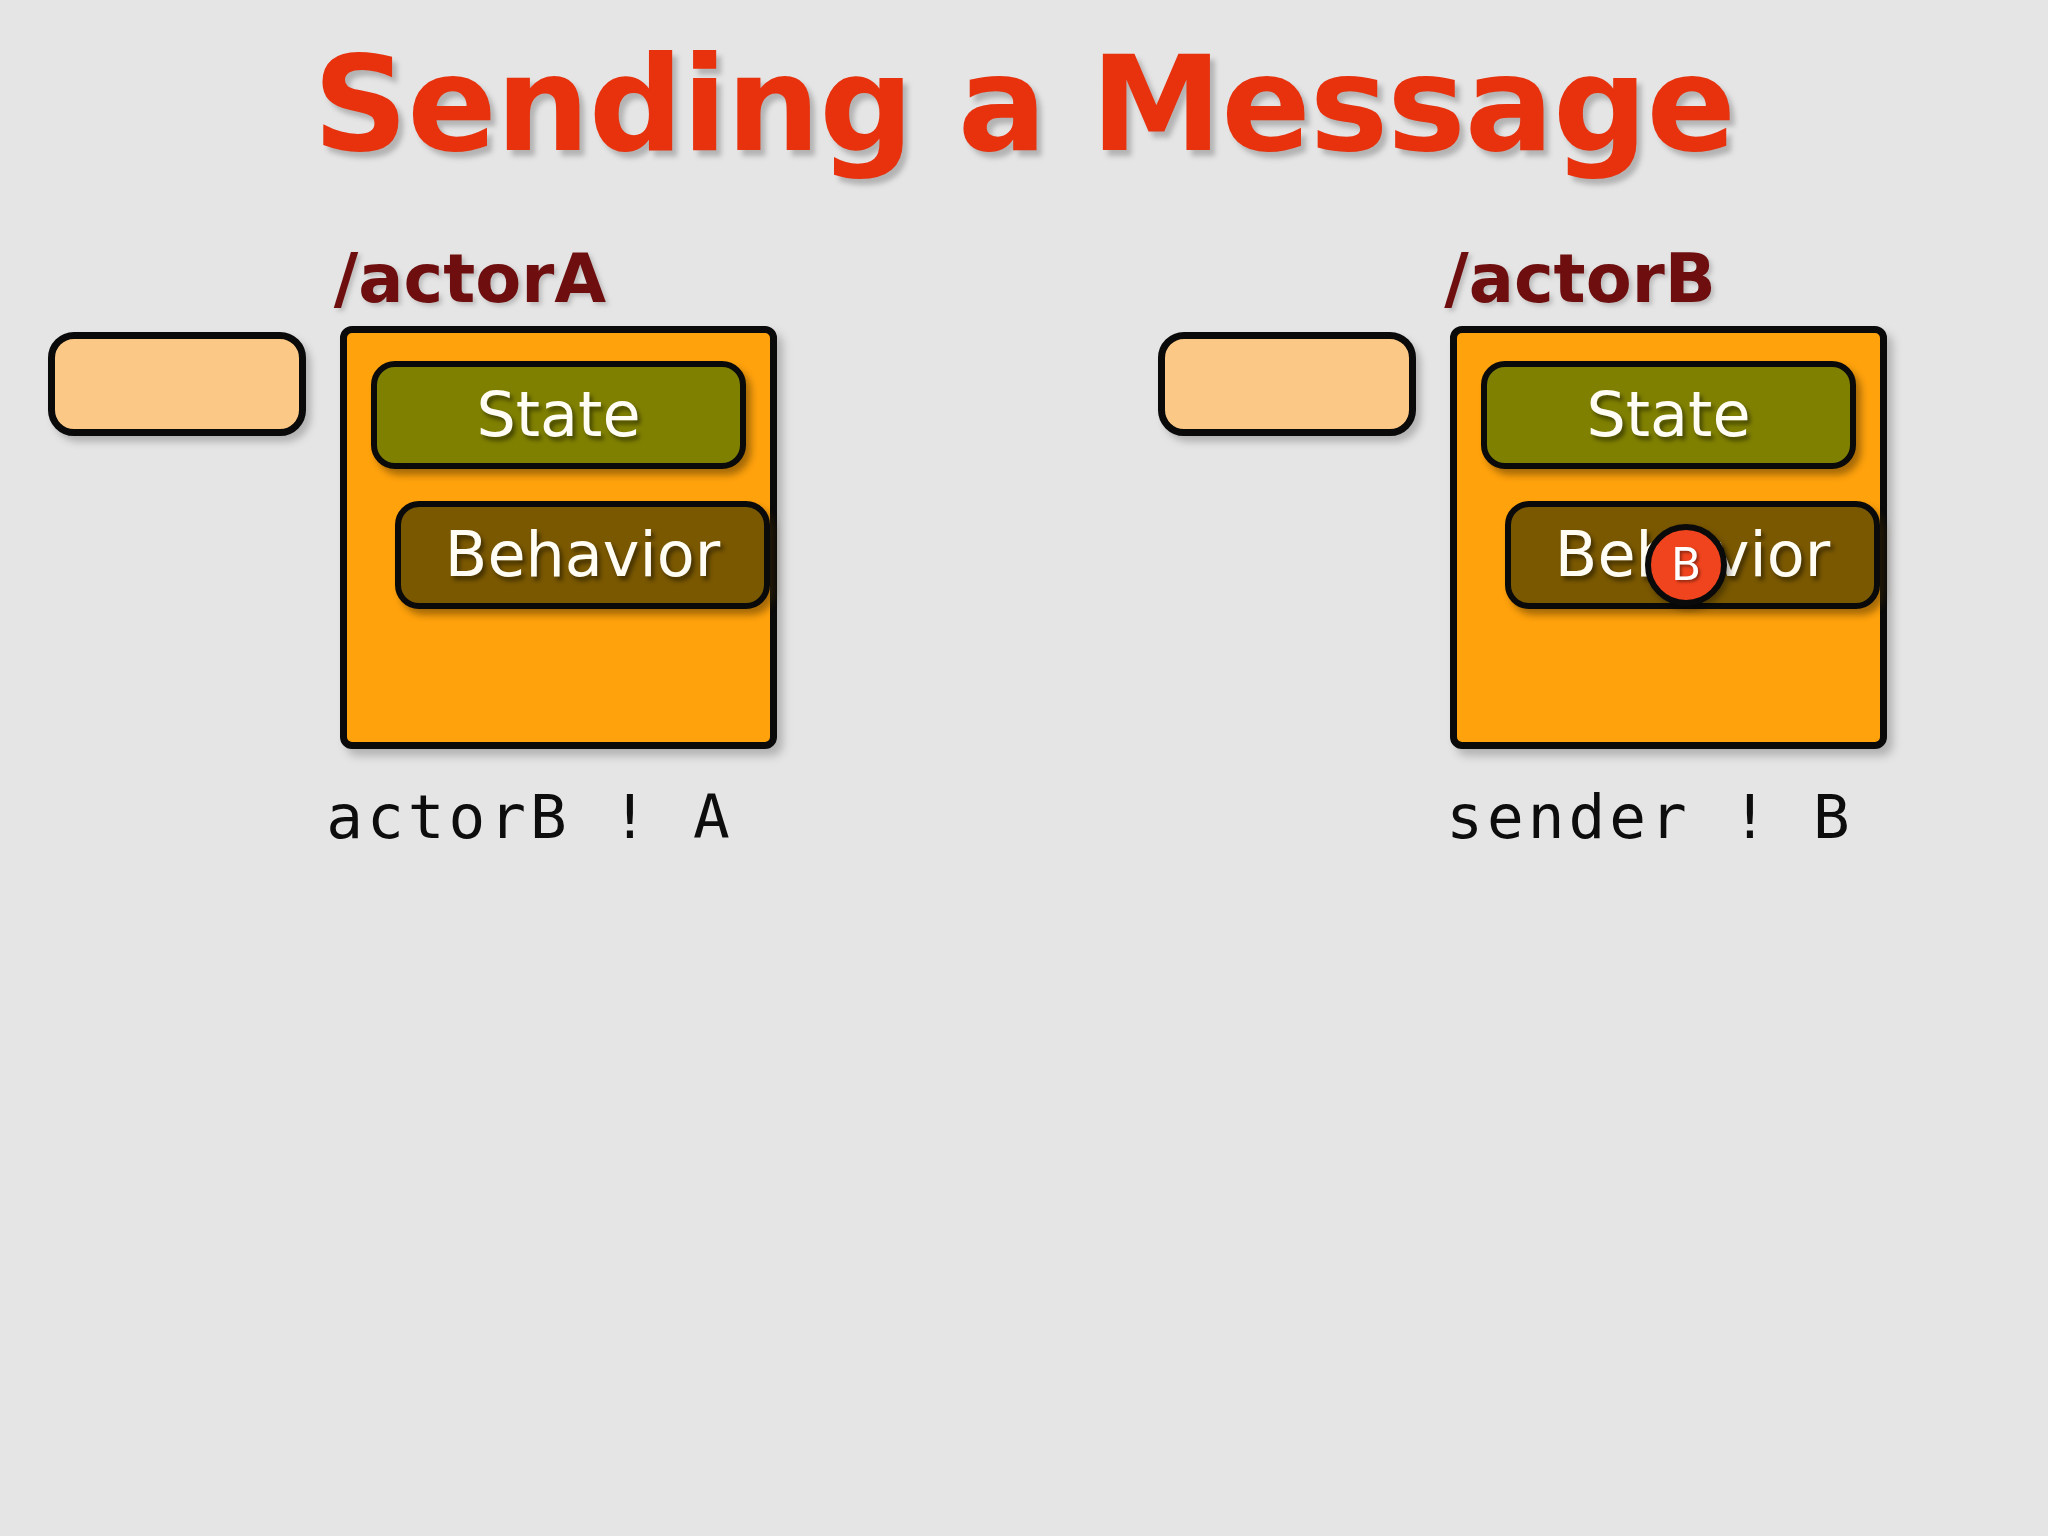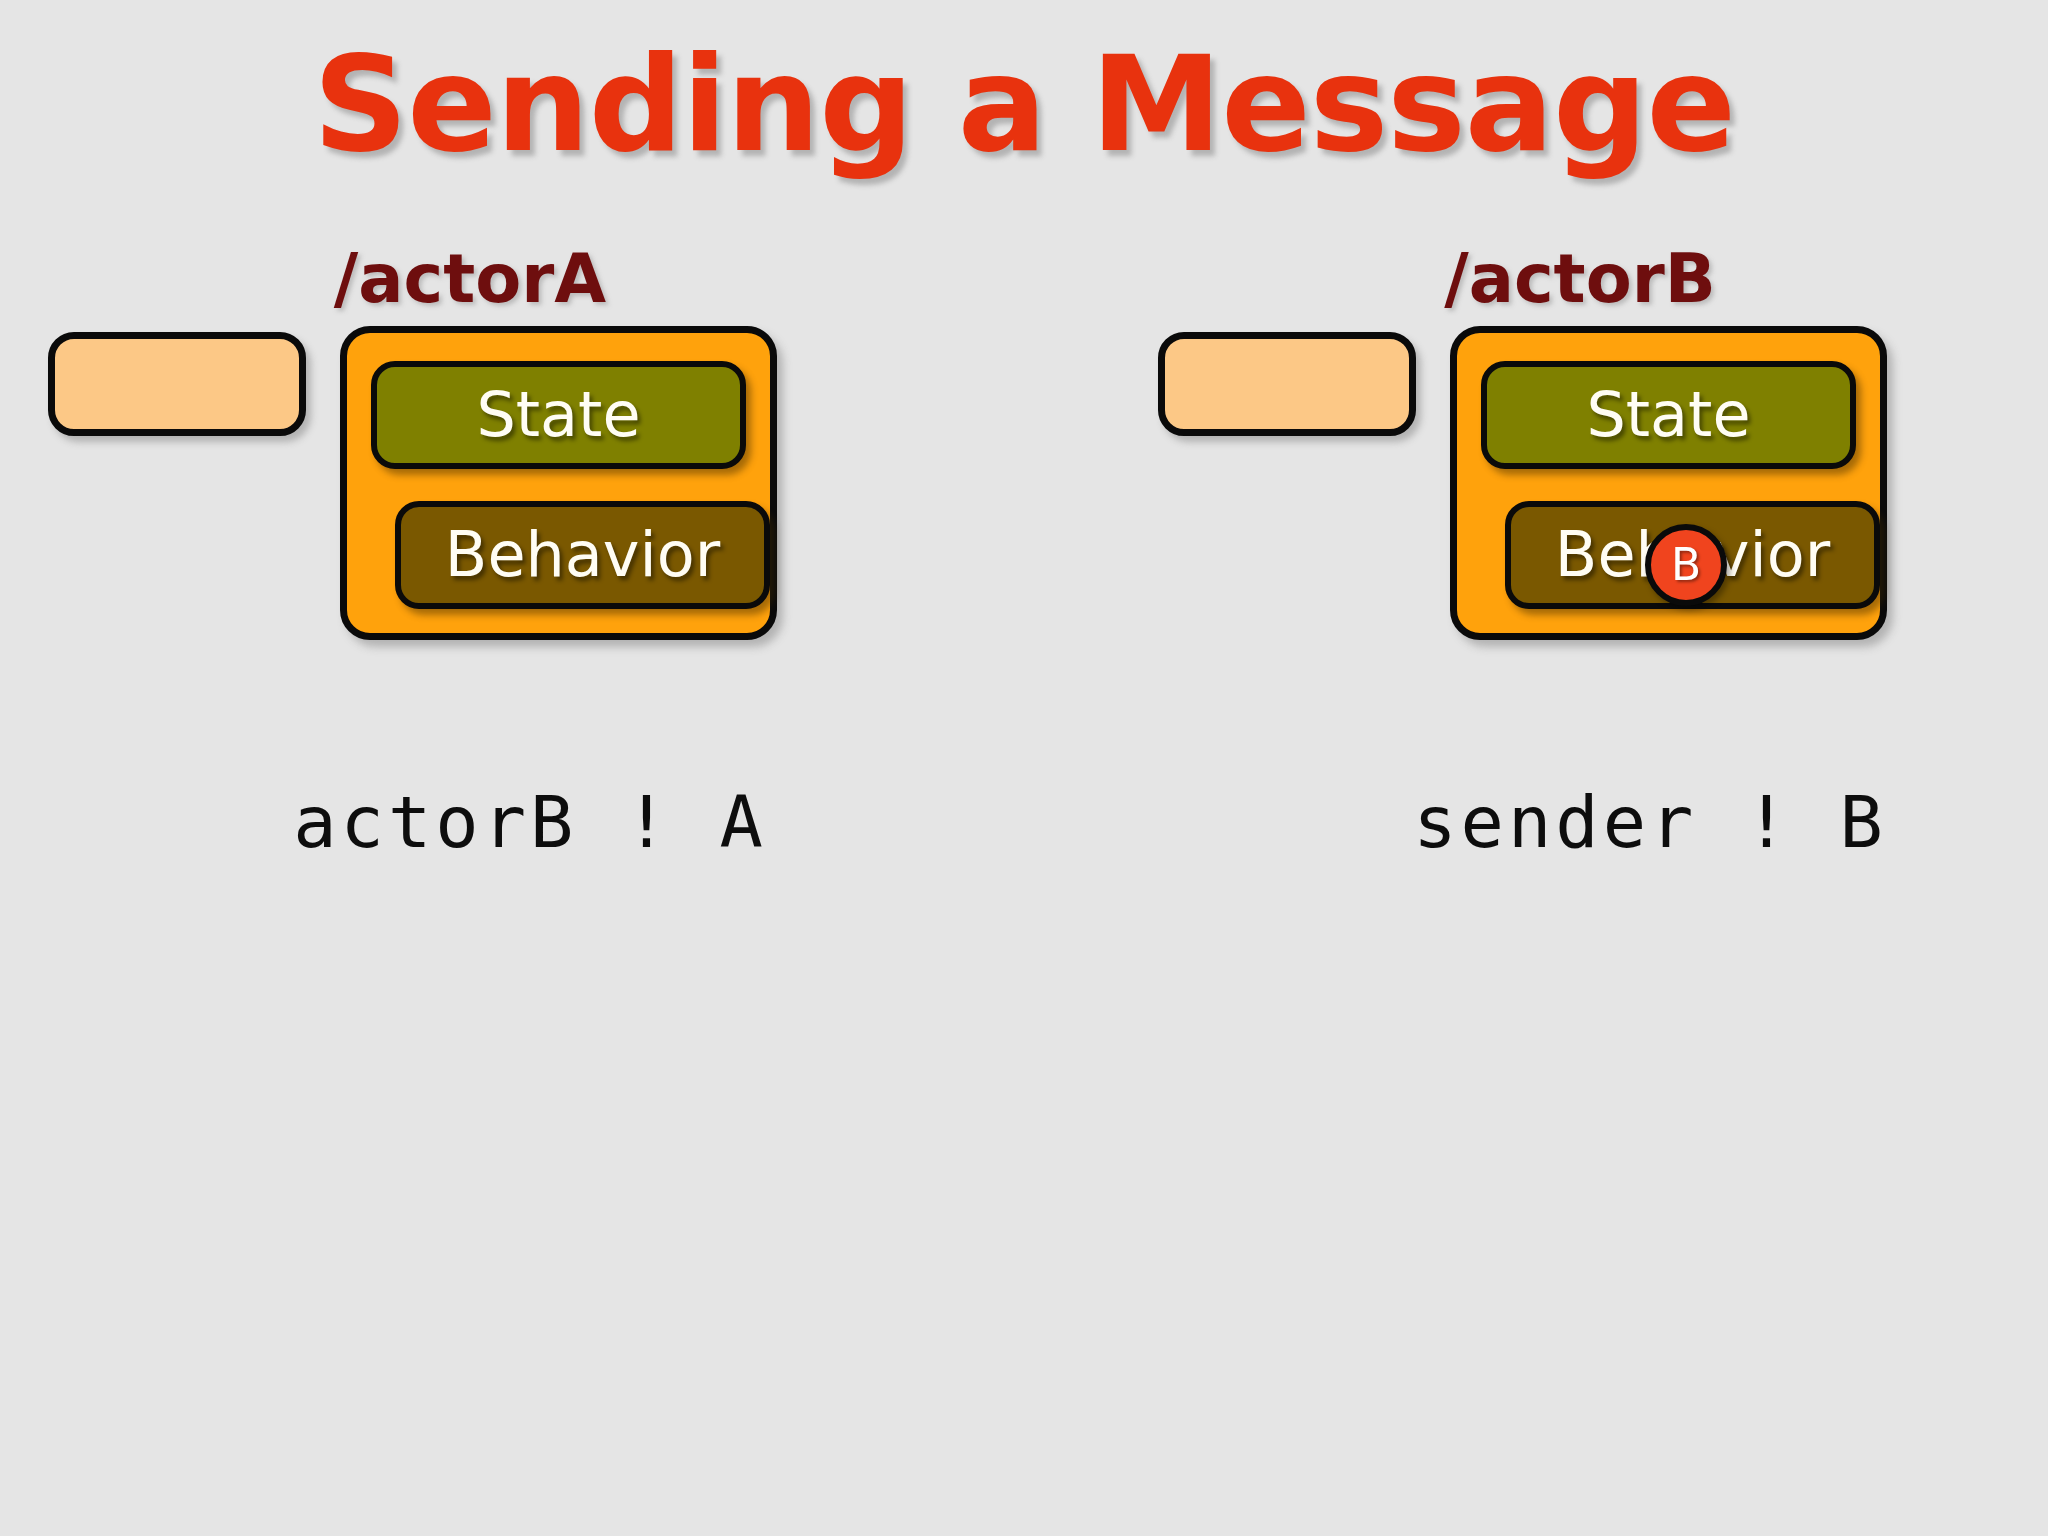--- a/index.html
+++ b/index.html
@@ -78,24 +78,24 @@
     box-sizing: border-box;
     box-shadow: 5px 6px 7px rgba(120,120,120,0.45);
   }
 
   
   .actor-box {
     position: absolute;
     left: 310px;
     top: 80px;
     width: 437px;
-    height: 314px;
+    height: 423px;
     background: #FFA20C;
     border: 7px solid #0a0a0a;
-    border-radius: 30px;
+    border-radius: 12px;
     box-sizing: border-box;
     box-shadow: 6px 7px 8px rgba(120,120,120,0.45);
   }
 
   .inner-slot {
     position: absolute;
     left: 24px;
     width: 375px;
     height: 108px;
     border: 6px solid #0a0a0a;
@@ -147,21 +147,21 @@
     text-shadow: 2px 2px 3px rgba(0,0,0,0.4);
   }
 
   
   .code-caption {
     position: absolute;
     top: 786px;
     width: 820px;
     text-align: center;
     font-family: "DejaVu Sans Mono", monospace;
-    font-size: 72px;
+    font-size: 61px;
     line-height: 1;
     letter-spacing: 4px;
     color: #0d0d0d;
     white-space: pre;
   }
   .code-caption.left  { left: 120px;  }
   .code-caption.right { left: 1240px; }
 </style>
 </head>
 <body>

